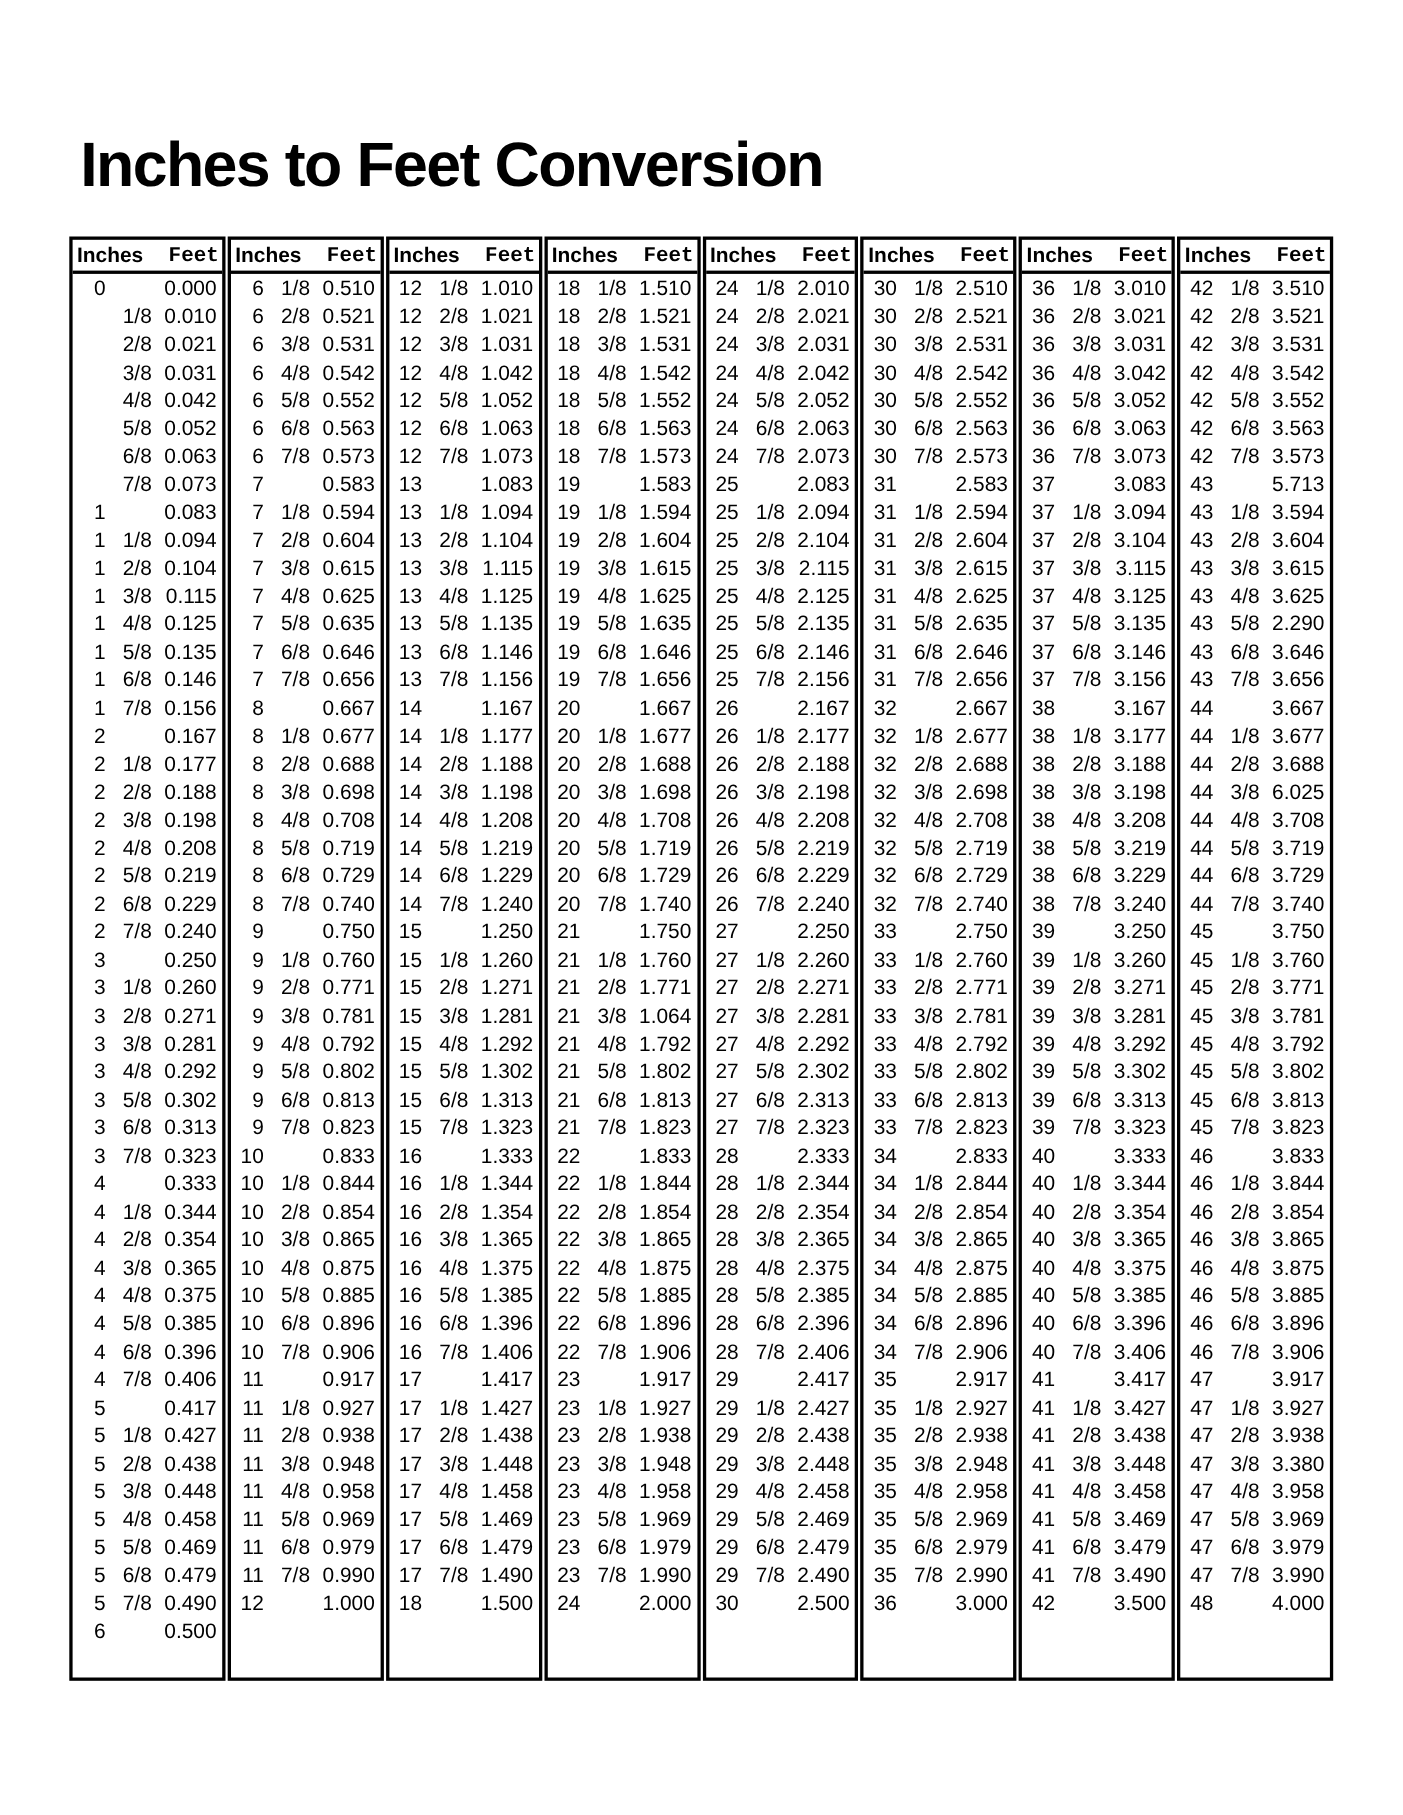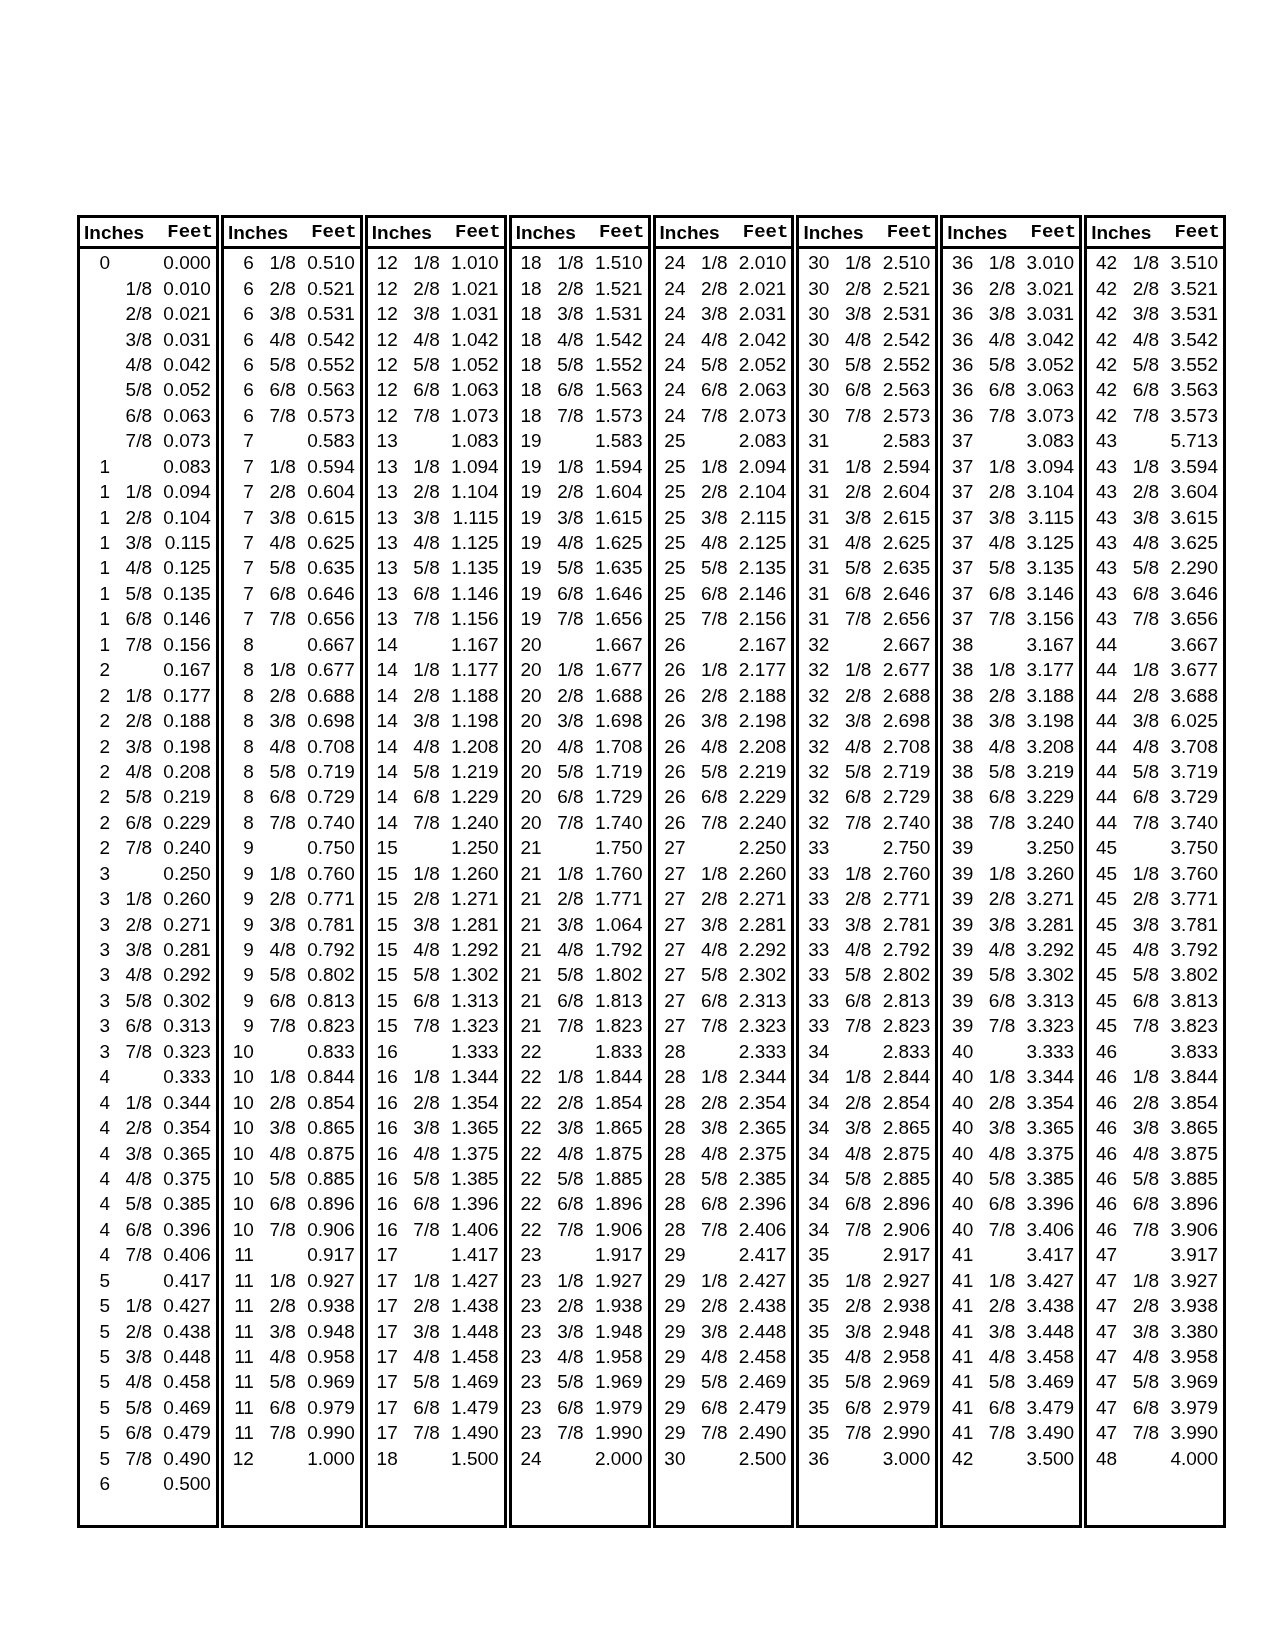--- a/index.html
+++ b/index.html
@@ -7,21 +7,21 @@
     width:1275px; height:1650px; background:#ffffff;
     font-family:"Liberation Sans", sans-serif; color:#000;
   }
   .page { position:relative; width:1275px; height:1650px; background:#fff; overflow:hidden; }
   .title {
     position:absolute; left:73px; top:122px; margin:0;
     font-size:57px; font-weight:bold; letter-spacing:-1.5px; line-height:1;
     white-space:nowrap;
   }
   .table {
-    position:absolute; left:77px; top:215px; width:1149px; height:1313px;
+    position:absolute; left:63px; top:215px; width:1149px; height:1313px;
     display:flex; gap:2px;
   }
   .group {
     flex:1 1 0; border:3px solid #000; background:#fff;
     display:flex; flex-direction:column; box-sizing:border-box;
   }
   .ghead {
     height:28px; border-bottom:3px solid #000;
     display:flex; align-items:center;
     font-weight:bold; font-size:19px; line-height:1;
@@ -31,20 +31,21 @@
   .rows { flex:1 1 auto; display:flex; flex-direction:column; padding-top:1px; overflow:hidden; }
   .row { height:25.45px; display:flex; align-items:center; font-size:19px; line-height:1; }
   .c-int  { width:30px; text-align:right; white-space:pre; }
   .c-frac { width:42px; text-align:right; white-space:pre; }
   .c-feet { flex:1 1 auto; text-align:right; padding-right:5px; }
 </style>
 </head>
 <body>
 
 <div class="page">
+  <h1 class="title">Inches to Feet Conversion</h1>
 
   <div class="table">
     <section class="group">
       <div class="ghead">
         <span class="h-in">Inches</span>
         <span class="h-ft">Feet</span>
       </div>
       <div class="rows">
           <div class="row">
             <span class="c-int">0</span>

